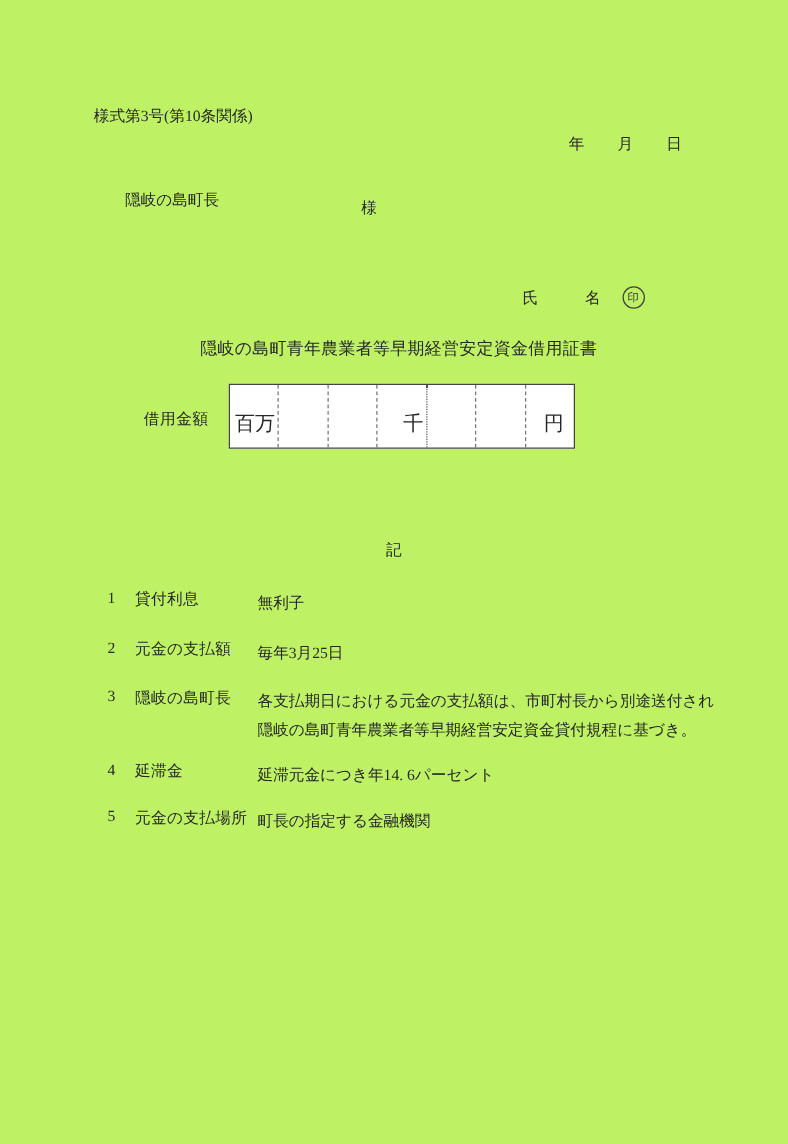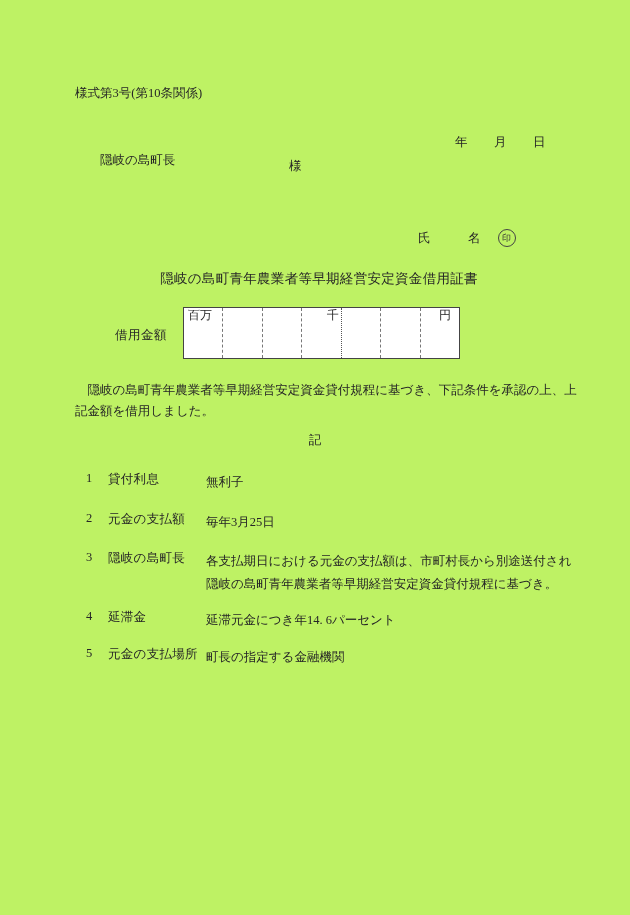--- a/index.html
+++ b/index.html
@@ -7,40 +7,40 @@
     position:relative;
     width:630px;height:915px;
     background:#bef264;
     font-family:"Liberation Serif","DejaVu Serif",serif;
     color:#262626;
     font-size:12.5px;
     overflow:hidden;
   }
   .abs{position:absolute;}
   .form-no{left:75px;top:85px;}
-  .date-line{left:455px;top:134px;letter-spacing:0.5px;}
+  .date-line{left:455px;top:107px;letter-spacing:0.5px;}
   .addressee-name{left:100px;top:152px;}
   .addressee-honorific{left:289px;top:158px;}
   .name-line{left:418px;top:213px;display:flex;align-items:center;margin-top:16px;}
   .seal{
     display:inline-flex;width:16px;height:16px;
     border:1px solid #444;border-radius:50%;
     align-items:center;justify-content:center;
     font-size:9px;line-height:1;margin-left:17px;color:#333;
   }
   .doc-title{left:0;top:270px;width:612px;text-align:center;font-size:13.5px;padding-left:26px;box-sizing:border-box;letter-spacing:0.3px;}
   .amount-label{left:115px;top:327px;letter-spacing:0.5px;}
   .amount-box{
     left:183px;top:307px;width:277px;height:52px;
     border:1px solid #444;display:flex;box-sizing:border-box;background:#fff;
   }
   .amount-cell{flex:1 1 0;border-right:1px dashed #777;display:flex;flex-direction:column;}
   .amount-cell:nth-child(4){border-right:1px dotted #555;}
   .amount-cell:last-child{border-right:none;}
-  .unit-label{height:16px;font-size:12px;line-height:15px;white-space:nowrap;}
+  .unit-label{height:16px;font-size:16px;line-height:15px;white-space:nowrap;margin-top:24px;}
   .amount-cell:nth-child(1) .unit-label{text-align:left;padding-left:4px;}
   .amount-cell:nth-child(4) .unit-label{text-align:right;padding-right:2px;}
   .amount-cell:nth-child(7) .unit-label{text-align:right;padding-right:8px;}
   .cell-value{flex:1;}
   .body-para{left:75px;top:380px;width:510px;line-height:21px;white-space:pre-line;}
   .record-heading{left:0;top:432px;width:630px;text-align:center;}
   .cond-row{position:absolute;left:0;top:0;width:630px;}
   .cond-row .no{position:absolute;left:86px;}
   .cond-row .term{position:absolute;left:108px;letter-spacing:0.3px;}
   .cond-row .desc{position:absolute;left:206px;width:372px;line-height:23px;white-space:pre-line;}
@@ -96,22 +96,20 @@
     <div class="amount-cell">
       <div class="unit-label"></div>
       <div class="cell-value"></div>
     </div>
     <div class="amount-cell">
       <div class="unit-label">円</div>
       <div class="cell-value"></div>
     </div>
   </div>
 
-  <div class="abs body-para">　隠岐の島町青年農業者等早期経営安定資金貸付規程に基づき、下記条件を承認の上、上
-記金額を借用しました。</div>
 
   <div class="abs record-heading">記</div>
 
   <div>
     <div class="cond-row">
       <span class="no">1</span>
       <span class="term">貸付利息</span>
       <span class="desc">無利子</span>
     </div>
     <div class="cond-row">

